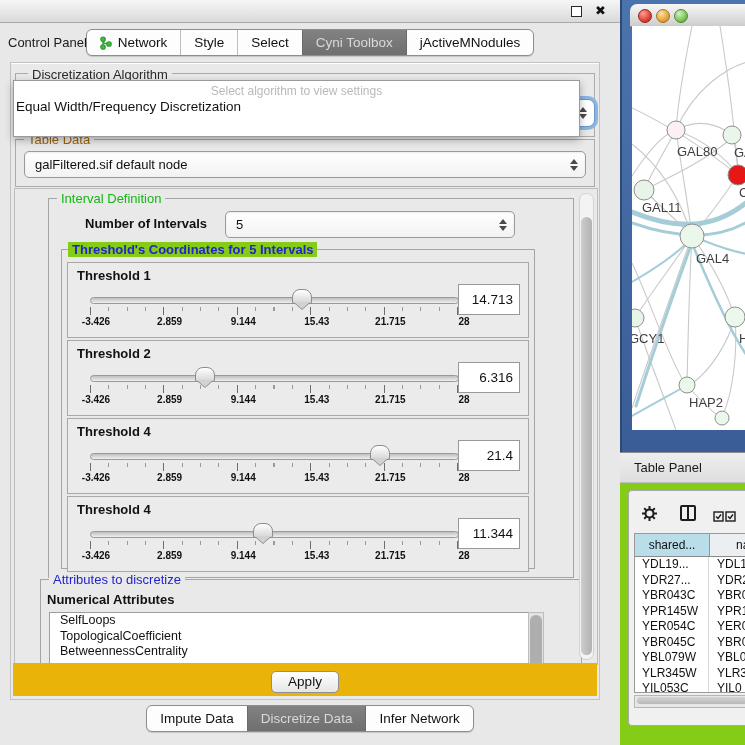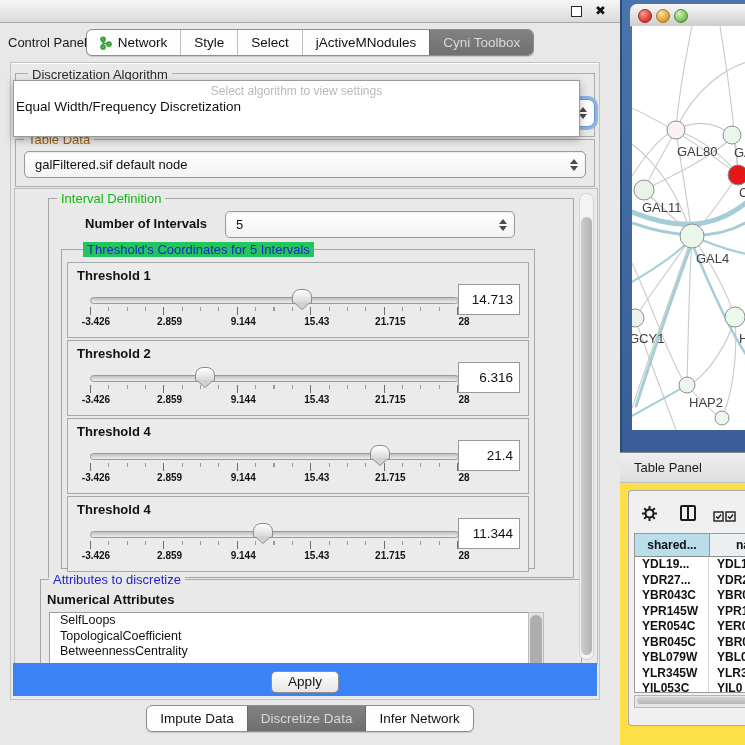--- a/index.html
+++ b/index.html
@@ -49,21 +49,21 @@
     border:1px solid #d2d2d2;border-radius:7px;}
   .vthumb{position:absolute;left:1px;right:1px;top:23px;height:438px;border-radius:6px;
     background:linear-gradient(90deg,#cdcdcd,#b2b2b2);}
   .iv-fieldset{position:absolute;left:33px;top:9px;width:524px;height:378px;border:1px solid #a5a5a5;}
   .iv-label{position:absolute;left:8px;top:-8px;background:#e9e9e9;padding:0 4px;font-size:13px;}
   .green{color:#14b714;}
   .blue{color:#2323cc;}
   .ni-label{position:absolute;left:36px;top:17px;font-size:13px;font-weight:bold;}
   .ni-combo{position:absolute;left:176px;top:12px;width:278px;height:25px;}
   .thr-fieldset{position:absolute;left:12px;top:50px;width:472px;height:318px;border:1px solid #a5a5a5;}
-  .thr-group-label{position:absolute;left:6px;top:-8px;background:#22c55e;padding:0 4px;font-size:13px;font-weight:normal;margin-left:15px;}
+  .thr-group-label{position:absolute;left:6px;top:-8px;background:#84cc16;padding:0 4px;font-size:13px;font-weight:bold;}
   .thr-stack{position:absolute;left:5px;top:12px;right:5px;}
   .thr-panel{position:relative;height:74px;margin-bottom:2px;border:1px solid #a8a8a8;background:#ebebeb;}
   .thr-label{position:absolute;left:9px;top:5px;font-size:13px;font-weight:bold;}
   .thr-track{position:absolute;left:22px;top:34px;width:367px;height:5px;border:1px solid #9a9a9a;
     border-radius:4px;background:linear-gradient(#bfbfbf,#efefef);}
   .thr-thumb{position:absolute;top:26px;width:18px;height:13px;z-index:2;
     background:linear-gradient(#ffffff,#d6d6d6);border:1px solid #8d8d8d;border-radius:8px 8px 2px 2px;}
   .thr-thumb::after{content:'';position:absolute;left:1px;top:12px;width:0;height:0;
     border-left:8px solid transparent;border-right:8px solid transparent;border-top:7px solid #d2d2d2;
     filter:drop-shadow(0 1px 0 #8d8d8d);}
@@ -75,42 +75,42 @@
   .thr-ticklabels span{position:absolute;transform:translateX(-50%);font-size:10px;font-weight:bold;color:#111;white-space:nowrap;}
   .thr-value{position:absolute;right:8px;top:21px;width:54px;height:29px;background:#fff;border:1px solid #999;
     font-size:13.5px;text-align:right;line-height:29px;padding-right:6px;}
   .attr-fieldset{position:absolute;left:25px;top:390px;width:540px;height:95px;border:1px solid #a5a5a5;}
   .attr-list-label{position:absolute;left:6px;top:12px;font-size:13px;font-weight:bold;text-align:center;}
   .attr-list{position:absolute;left:8px;top:32px;width:478px;height:58px;background:#fff;
     border:1px solid #9e9e9e;overflow:hidden;font-size:12.5px;}
   .attr-item{padding-left:10px;line-height:15.5px;white-space:nowrap;}
   .attr-scroll{position:absolute;left:487px;top:32px;width:14px;height:58px;background:#e2e2e2;border:1px solid #bdbdbd;}
   .attr-thumb{position:absolute;left:1px;right:1px;top:2px;bottom:2px;background:#aeaeae;border-radius:6px;}
-  .apply-row{position:absolute;left:2px;top:600px;right:2px;height:33px;background:#3b82f6;}
+  .apply-row{position:absolute;left:2px;top:600px;right:2px;height:33px;background:#eab308;}
   .apply-btn{position:absolute;left:50%;transform:translateX(-50%);top:8px;width:66px;height:20px;
     background:linear-gradient(#ffffff,#e6e6e6);border:1px solid #8f8f8f;border-radius:5px;
     font-size:13.5px;text-align:center;line-height:20px;}
   
   .bottomrow{position:absolute;left:0;top:705px;width:620px;display:flex;justify-content:center;}
   
   .right-col{position:absolute;left:620px;top:0;width:125px;height:745px;background:#e8e8e8;}
   .net-window{position:absolute;left:0;top:0;width:125px;height:452px;
     background:linear-gradient(180deg,#4a74ad,#3a5d97);border-left:2px solid #2b4a78;box-sizing:border-box;}
   .mac-bar{position:absolute;left:8px;top:4px;right:0;height:22px;
     background:linear-gradient(#f8f8f8,#cdcdcd);border-radius:7px 0 0 0;border-bottom:1px solid #8f8f8f;}
   .light{position:absolute;top:5px;width:12px;height:12px;border-radius:50%;}
   .light.red{left:8px;background:radial-gradient(circle at 35% 30%,#ff9d96,#dd4338 60%,#a82318);border:1px solid #9c2018;}
   .light.yellow{left:26px;background:radial-gradient(circle at 35% 30%,#fbe3a6,#e6a33a 60%,#b97c1d);border:1px solid #a8741f;}
   .light.green{left:44px;background:radial-gradient(circle at 35% 30%,#d2f1c2,#7ec45c 60%,#4e8a31);border:1px solid #4e8a31;}
   .net-canvas{position:absolute;left:10px;top:26px;width:115px;height:404px;background:#fff;overflow:hidden;}
   svg text{font-family:"Liberation Sans","DejaVu Sans",sans-serif;}
   .tp-header{position:absolute;left:0;top:452px;width:125px;height:31px;
     background:linear-gradient(#eeeeee,#dedede);border-top:1px solid #8a8a8a;border-bottom:1px solid #c0c0c0;box-sizing:border-box;}
   .tp-title{position:absolute;left:14px;top:7px;font-size:13px;color:#1a1a1a;}
-  .tp-body{position:absolute;left:0;top:483px;width:125px;bottom:0;background:#fde047;font-weight:bold;}
+  .tp-body{position:absolute;left:0;top:483px;width:125px;bottom:0;background:#84cc16;}
   .tp-box{position:absolute;left:8px;top:7px;width:117px;height:236px;background:#f0f0f0;
     border:1px solid #a8a8a8;border-right:none;border-radius:4px 0 0 4px;box-sizing:border-box;}
   .tp-toolbar-icon{position:absolute;}
   .gear{left:12px;top:14px;}
   .cols{left:50px;top:13px;}
   .checks{left:84px;top:17px;}
   .tp-table{position:absolute;left:5px;top:42px;right:0;height:158px;background:#fff;
     border:1px solid #9a9a9a;border-right:none;overflow:hidden;}
   .tp-hrow{display:flex;height:22px;border-bottom:1px solid #8a8a8a;font-size:12px;}
   .th1{width:74px;background:#b9dde9;border-right:1px solid #7e9fae;text-align:center;line-height:22px;
@@ -149,25 +149,25 @@
             </svg>
           </span>
           <span>Network</span>
         </div>
         <div class="tab">
           <span>Style</span>
         </div>
         <div class="tab">
           <span>Select</span>
         </div>
-        <div class="tab">
-          <span>jActiveMNodules</span>
-        </div>
         <div class="tab sel">
           <span>Cyni Toolbox</span>
+        </div>
+        <div class="tab">
+          <span>jActiveMNodules</span>
         </div>
       </div>
   </div>
 
   <div class="content-box">
 
     <div class="algo-fieldset">
       <span class="algo-label">Discretization Algorithm</span>
     </div>
     <div class="focus-combo">

